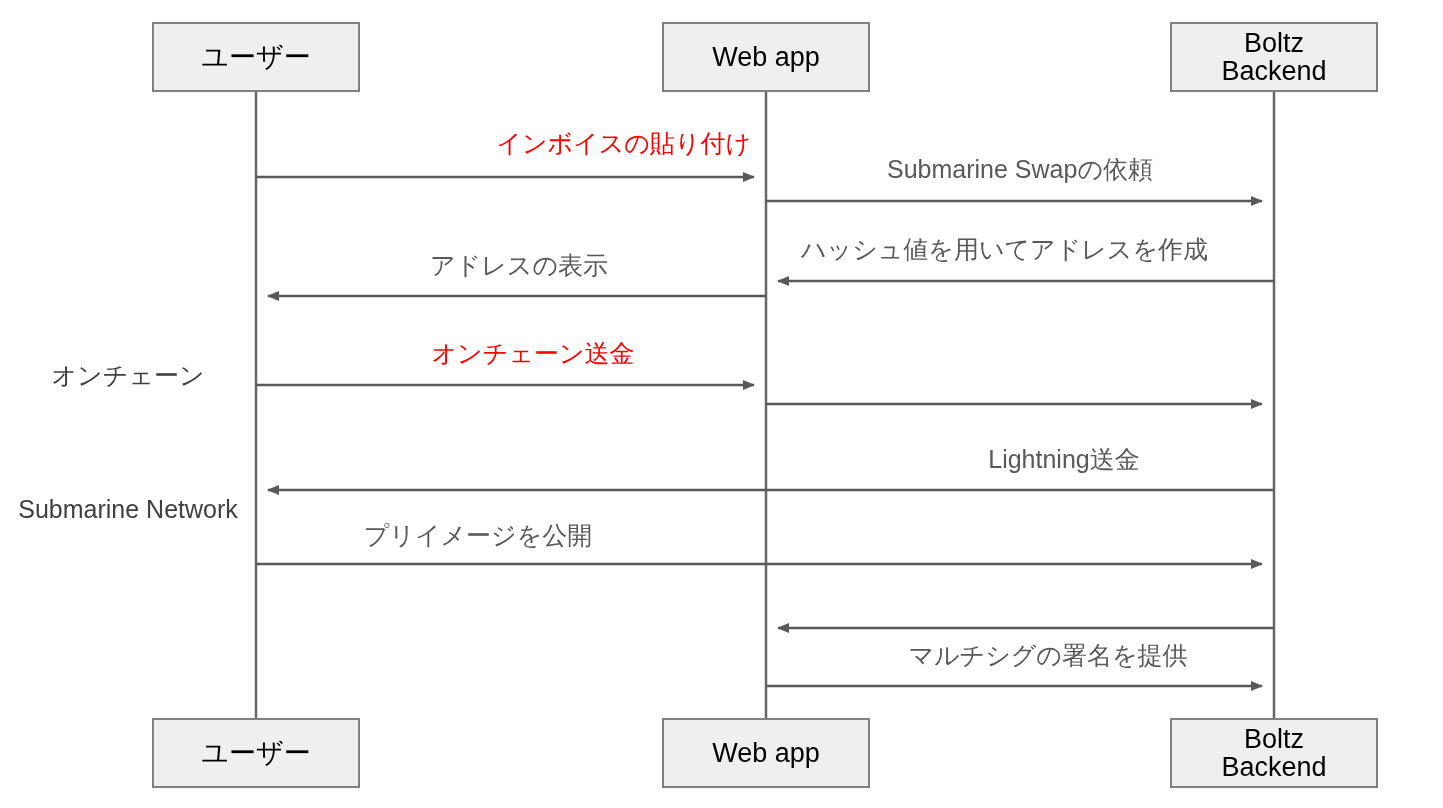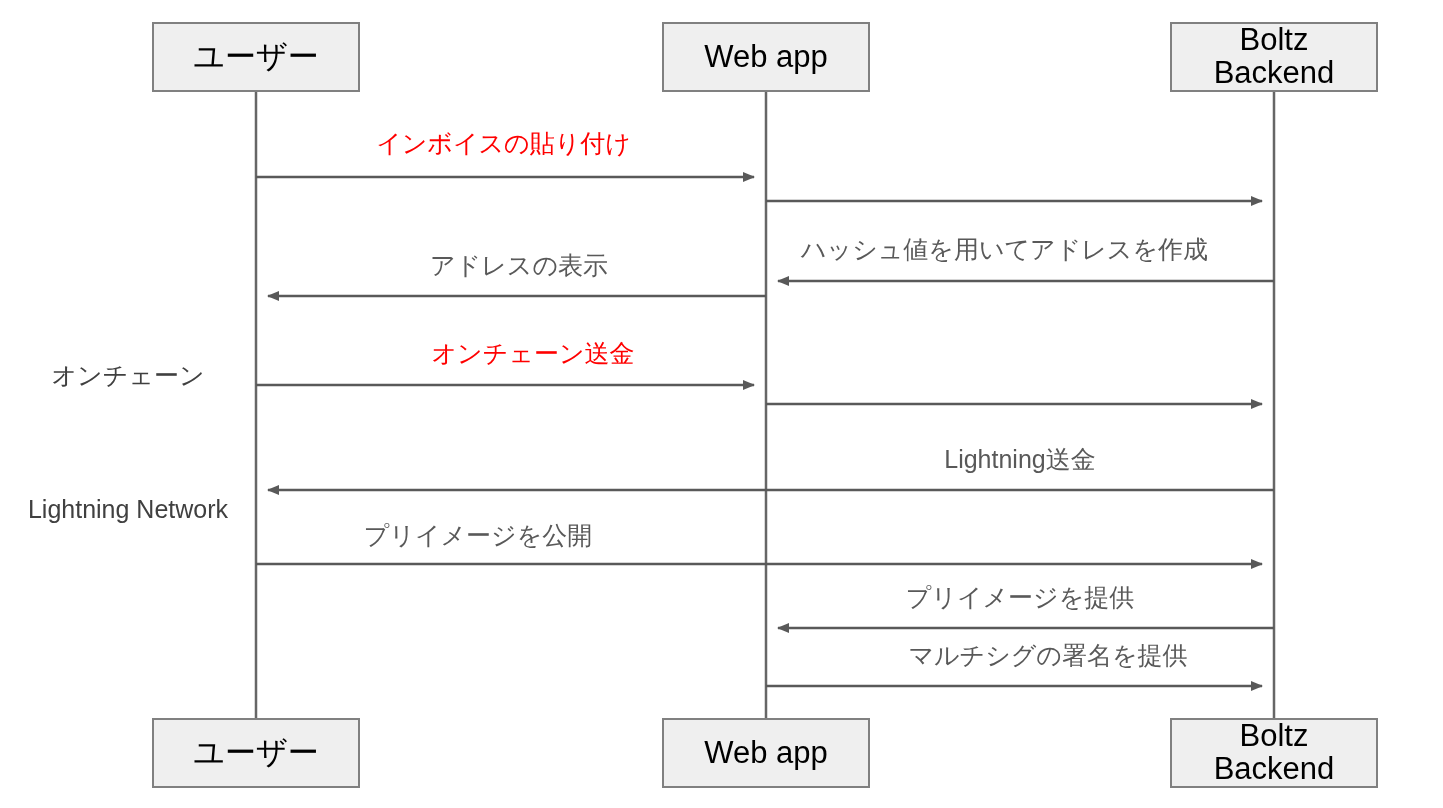--- a/index.html
+++ b/index.html
@@ -25,21 +25,21 @@
   .actor-box {
     position: absolute;
     box-sizing: border-box;
     background: #efefef;
     border: 2px solid #808080;
     display: flex;
     align-items: center;
     justify-content: center;
     text-align: center;
     color: #000000;
-    font-size: 31px;
+    font-size: 27px;
     line-height: 1.05;
     letter-spacing: 0px;
   }
   .actor-box .actor-label {
     white-space: pre-line;
     display: block;
   }
   .msg-label {
     position: absolute;
     box-sizing: border-box;
@@ -135,24 +135,24 @@
   </div>
   <div class="actor-box" style="left:662px; top:718px; width:208px; height:70px;">
     <span class="actor-label">Web app</span>
   </div>
   <div class="actor-box" style="left:1170px; top:718px; width:208px; height:70px;">
     <span class="actor-label">Boltz
 Backend</span>
   </div>
 
   <div class="side-label" style="left:6px; top:362px; width:244px;">オンチェーン</div>
-  <div class="side-label" style="left:6px; top:496px; width:244px;">Lightning Network</div>
+  <div class="side-label" style="left:6px; top:496px; width:244px;">Submarine Network</div>
 
-  <div class="msg-label red" style="left:256px; top:130px; width:495px;">インボイスの貼り付け</div>
+  <div class="msg-label red" style="left:256px; top:130px; width:495px;text-align:right;">インボイスの貼り付け</div>
+  <div class="msg-label" style="left:766px; top:156px; width:508px;">Submarine Swapの依頼</div>
   <div class="msg-label" style="left:766px; top:236px; width:477px;">ハッシュ値を用いてアドレスを作成</div>
   <div class="msg-label" style="left:256px; top:252px; width:510px;padding-left:16px;">アドレスの表示</div>
   <div class="msg-label red" style="left:256px; top:340px; width:510px;padding-left:44px;">オンチェーン送金</div>
-  <div class="msg-label" style="left:766px; top:446px; width:508px;">Lightning送金</div>
+  <div class="msg-label" style="left:810px; top:446px; width:508px;">Lightning送金</div>
   <div class="msg-label" style="left:256px; top:522px; width:444px;">プリイメージを公開</div>
-  <div class="msg-label" style="left:766px; top:584px; width:508px;">プリイメージを提供</div>
   <div class="msg-label" style="left:766px; top:642px; width:564px;">マルチシグの署名を提供</div>
 
 </div>
 
 </body></html>

